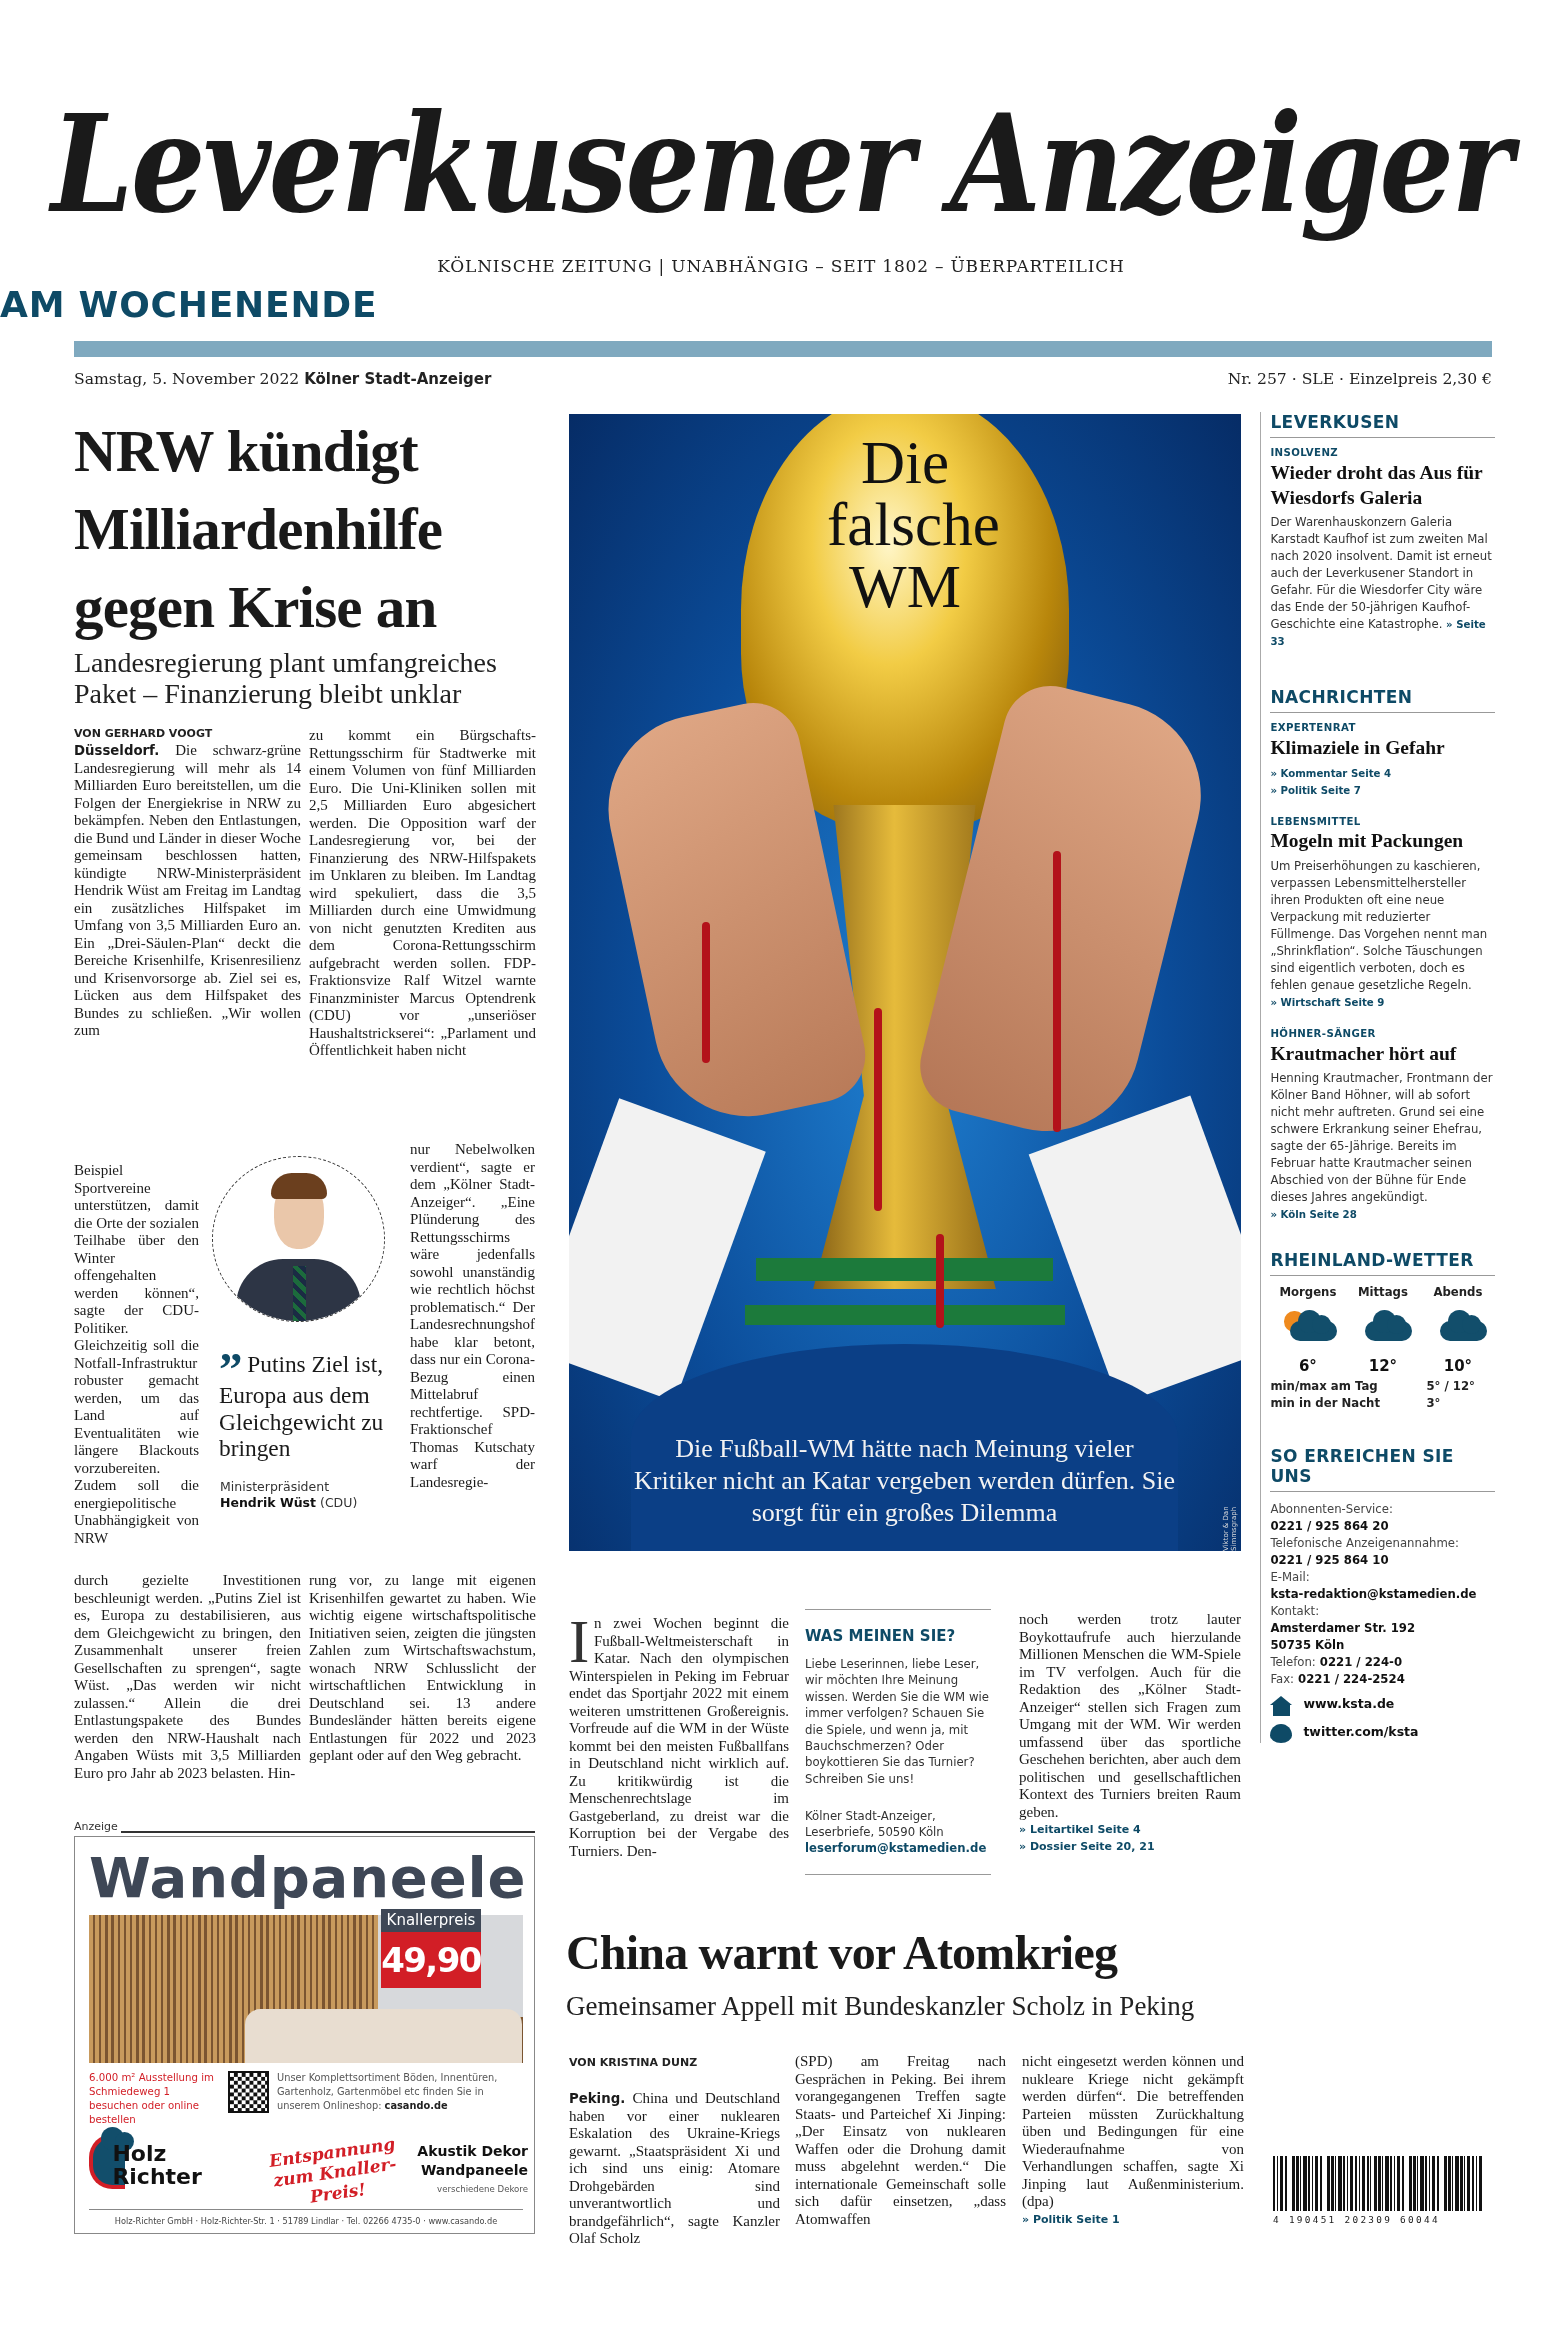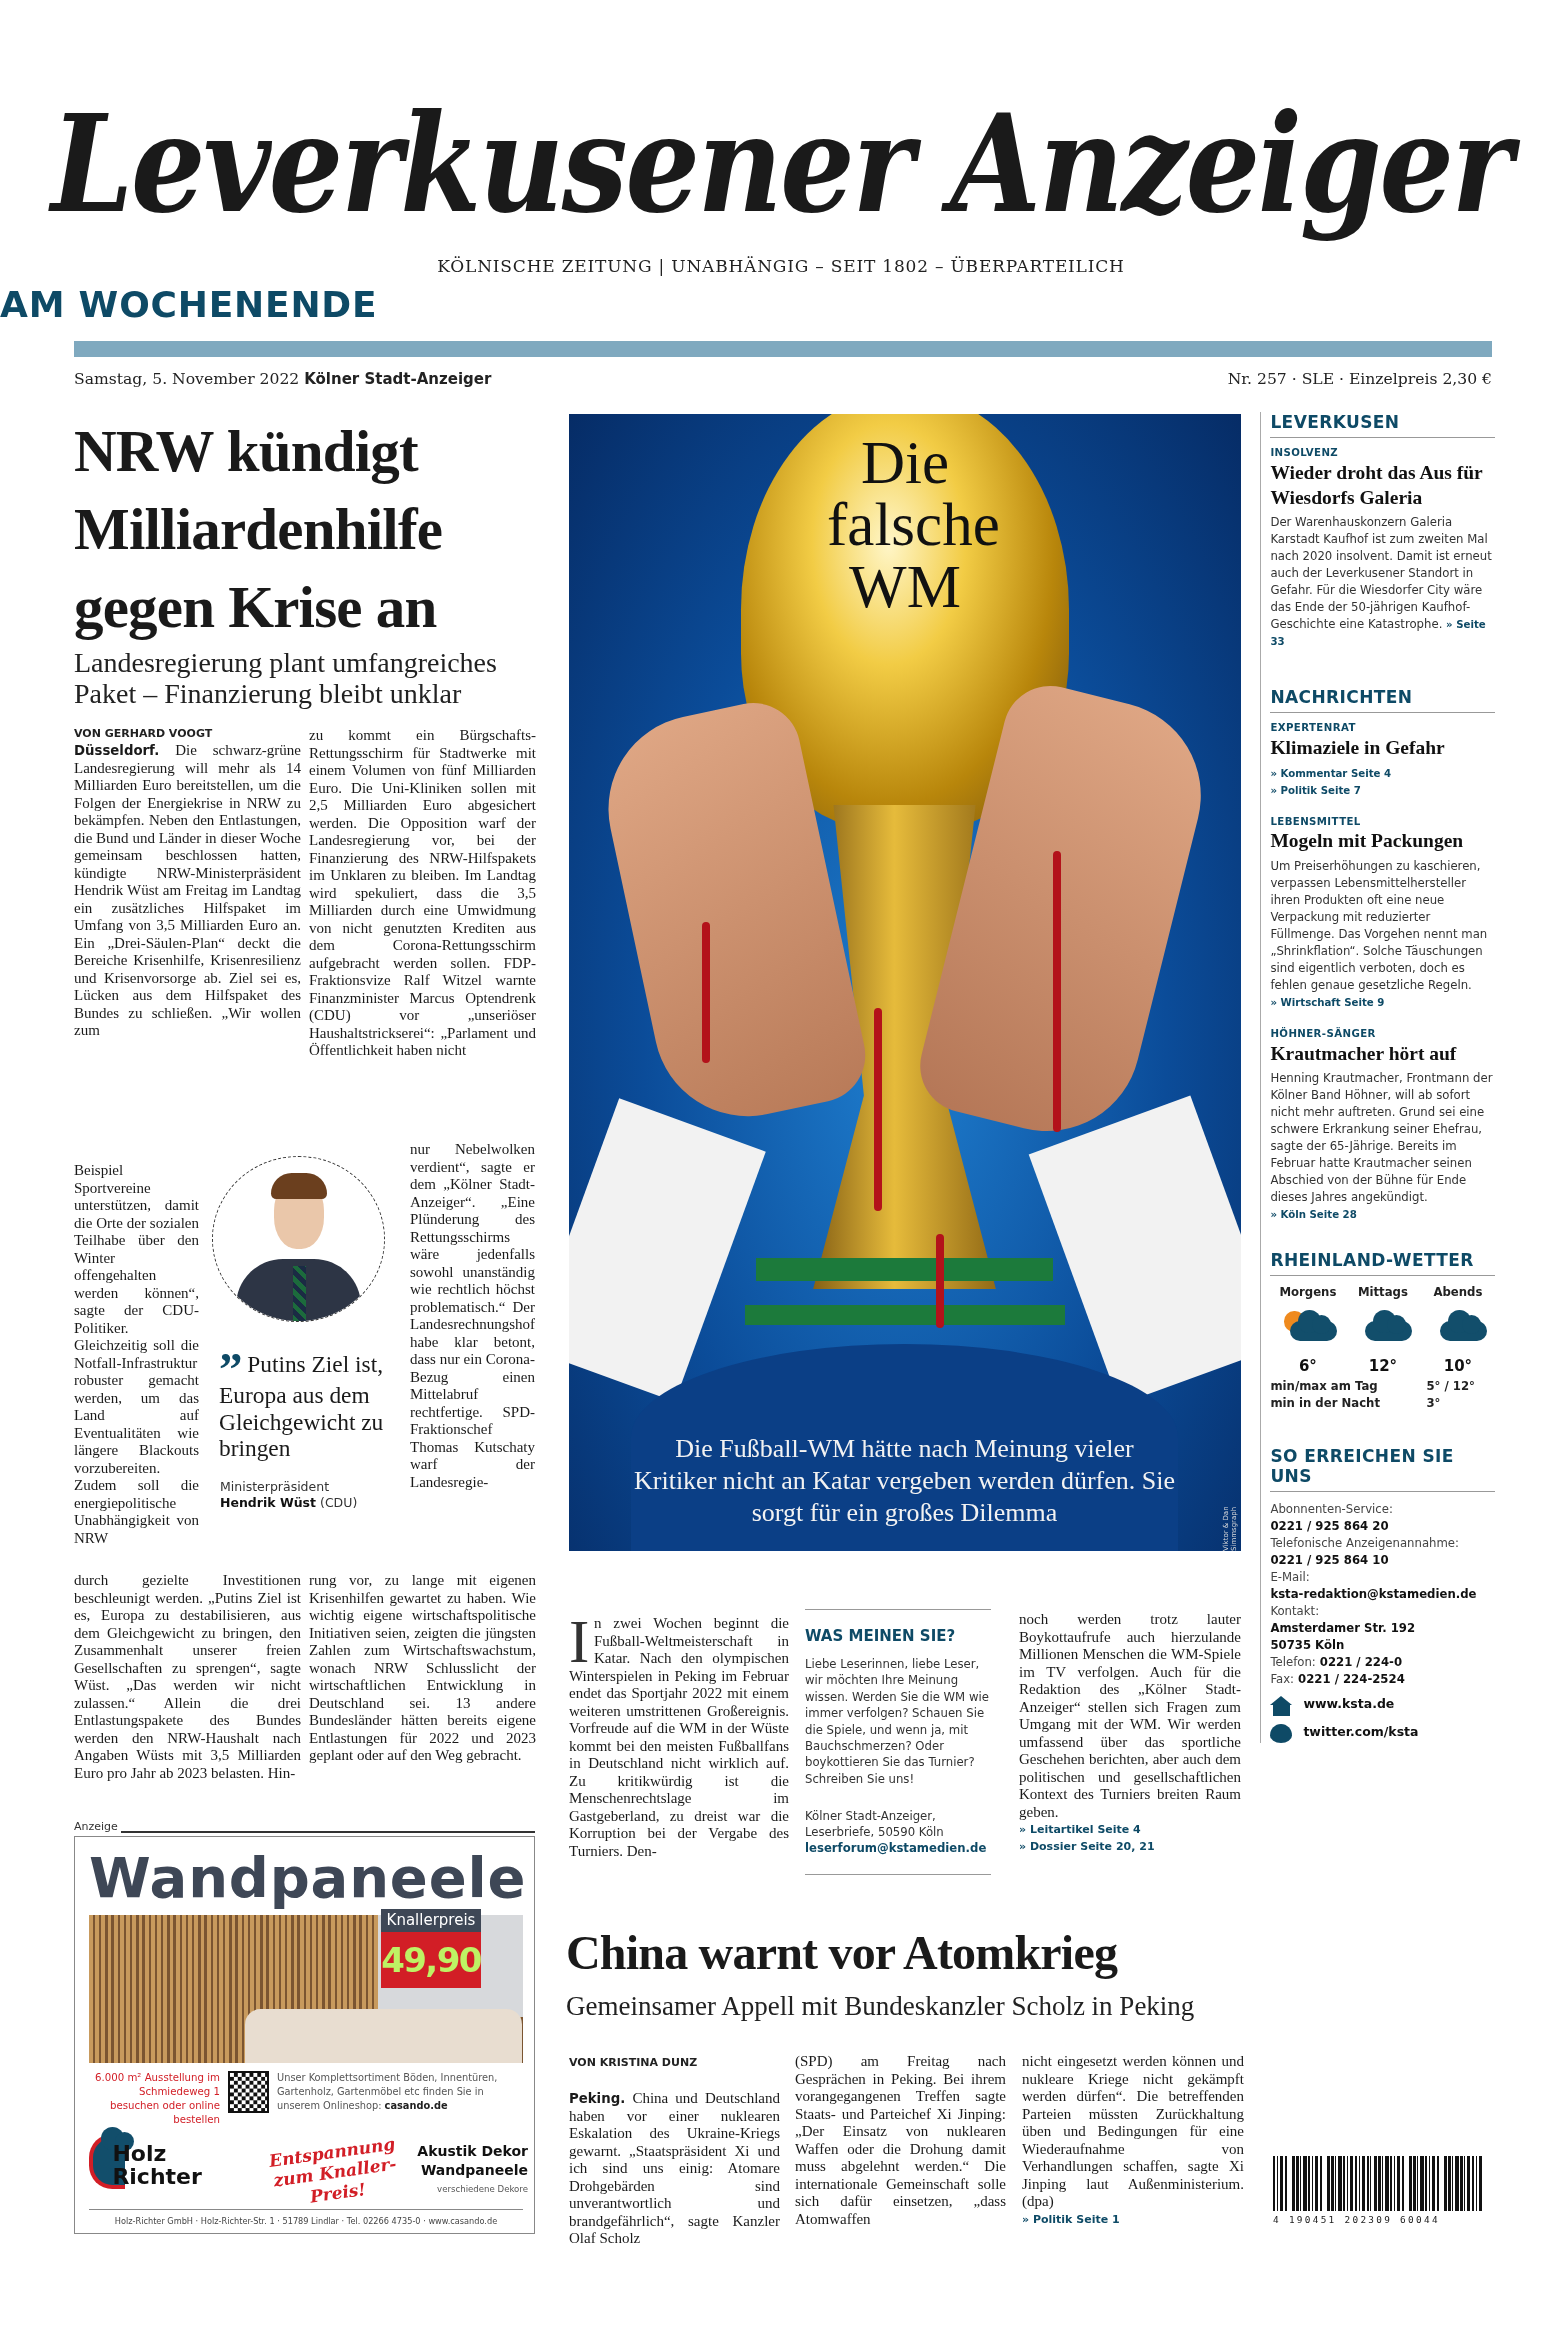--- a/index.html
+++ b/index.html
@@ -33,22 +33,22 @@
 .colA3{left:74px;top:1572px;width:227px}
 .colB3{left:309px;top:1572px;width:227px}
 .anzeige{left:74px;top:1820px;width:461px;font-family:"DejaVu Sans",sans-serif;font-size:11px;color:#333;display:flex;align-items:flex-end;gap:3.1px}
 .anzeige .line{flex:1;height:1.6px;background:#333}
 .ad{left:74px;top:1836px;width:461px;height:398px;border:1.6px solid #888;background:#fff}
 .ad .title{position:absolute;left:14px;top:7.8px;font-family:"DejaVu Sans",sans-serif;font-weight:bold;font-size:56px;color:#3e4756;letter-spacing:0.8px}
 .ad .photo{position:absolute;left:14px;top:78px;width:434px;height:148px;background:repeating-linear-gradient(90deg,#c89a5d 0 3.9px,#7b5531 3.9px 6.2px);overflow:hidden}
 .ad .photo .sofa{position:absolute;left:156px;top:94px;width:277px;height:55px;background:#e8ddd0;border-radius:15.6px 15.6px 0 0}
 .ad .photo .win{position:absolute;left:289px;top:0;width:145px;height:102px;background:#d7d9dc}
 .ad .kp{position:absolute;left:306px;top:72px;width:100px;height:23.4px;background:#3e4756;color:#fff;font-family:"DejaVu Sans",sans-serif;font-size:15px;text-align:center;line-height:23.4px}
-.ad .price{position:absolute;left:306px;top:95px;width:100px;height:56px;background:#d21e26;color:#bef264;font-family:"DejaVu Sans",sans-serif;font-weight:bold;font-size:34px;text-align:center;line-height:56px;letter-spacing:-1.6px}
-.ad .exh{position:absolute;left:14px;top:234px;width:131px;text-align:right;color:#d21e26;font-family:"DejaVu Sans",sans-serif;font-size:10.2px;line-height:14px}
+.ad .price{position:absolute;left:306px;top:95px;width:100px;height:56px;background:#d21e26;color:#ffffff;font-family:"DejaVu Sans",sans-serif;font-weight:bold;font-size:34px;text-align:center;line-height:56px;letter-spacing:-1.6px}
+.ad .exh{position:absolute;left:14px;top:234px;width:131px;text-align:left;color:#d21e26;font-family:"DejaVu Sans",sans-serif;font-size:10.2px;line-height:14px}
 .ad .qr{position:absolute;left:153px;top:234px;width:41px;height:42px;background:repeating-conic-gradient(#111 0 25%,#fff 0 50%) 0 0/7.8px 7.8px;border:2.3px solid #111}
 .ad .desc{position:absolute;left:202px;top:234px;width:250px;color:#555;font-family:"DejaVu Sans",sans-serif;font-size:9.8px;line-height:14px}
 .ad .desc b{color:#222}
 .ad .logo{position:absolute;left:14px;top:297px;width:125px;height:62px}
 .ad .logo .cloud{position:absolute;left:0;top:0;width:36px;height:55px;border:4.7px solid #d21e26;border-right:none;border-radius:23.4px 0 0 23.4px}
 .ad .logo .t{position:absolute;left:23.4px;top:7.8px;font-family:"DejaVu Sans",sans-serif;font-weight:bold;font-size:22px;line-height:23.4px;color:#111}
 .ad .script{position:absolute;left:186px;top:305px;width:148px;color:#d21e26;font-family:"DejaVu Serif",serif;font-style:italic;font-weight:bold;font-size:17px;line-height:20.3px;text-align:center;transform:rotate(-8deg)}
 .ad .akustik{position:absolute;left:328px;top:305px;width:125px;text-align:right;font-family:"DejaVu Sans",sans-serif;font-weight:bold;font-size:14px;line-height:19px;color:#111}
 .ad .akustik small{display:block;font-weight:normal;font-size:8.6px;color:#555}
 .ad .foot{position:absolute;left:14px;top:372px;width:434px;border-top:0.8px solid #888;padding-top:6.2px;font-family:"DejaVu Sans",sans-serif;font-size:8.2px;color:#444;text-align:center}

